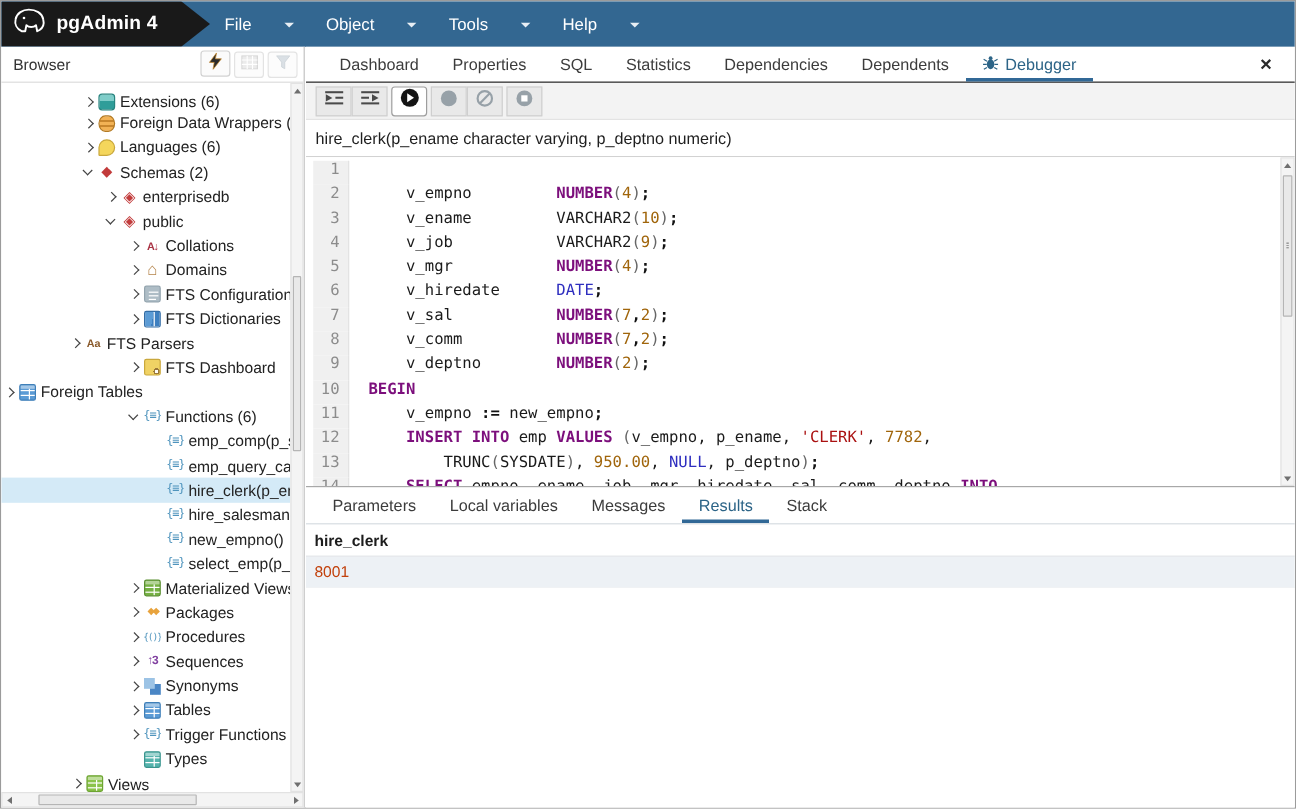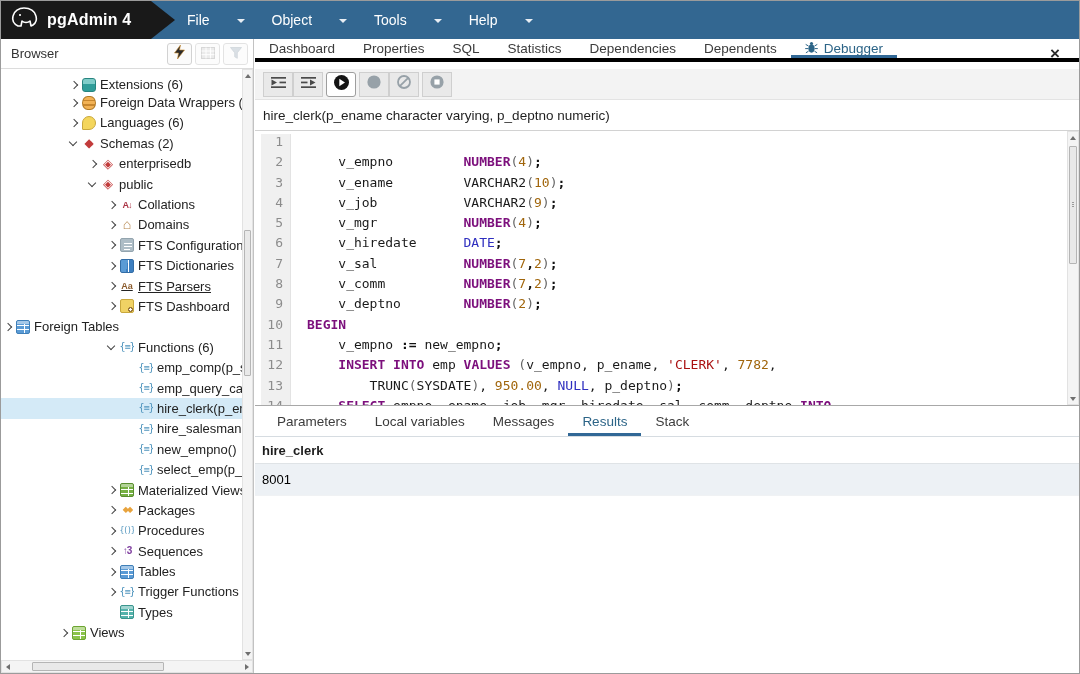--- a/index.html
+++ b/index.html
@@ -45,22 +45,22 @@
   .sb-thumb { position:absolute; background:#e9e9e9; border:1px solid #b5b5b5; border-radius:1px; }
   .arr { position:absolute; width:100%; height:11px; display:flex; align-items:center; justify-content:center; }
   .arr-h { position:absolute; height:100%; width:11px; display:flex; align-items:center; justify-content:center; }
   .tri-up { border-left:3px solid transparent; border-right:3px solid transparent; border-bottom:4px solid #6f6f6f; }
   .tri-dn { border-left:3px solid transparent; border-right:3px solid transparent; border-top:4px solid #6f6f6f; }
   .tri-lf { border-top:3px solid transparent; border-bottom:3px solid transparent; border-right:4px solid #6f6f6f; }
   .tri-rt { border-top:3px solid transparent; border-bottom:3px solid transparent; border-left:4px solid #6f6f6f; }
 
   
   #main { position:absolute; left:254px; top:38px; right:0; bottom:0; background:#fff; }
-  #main-tabbar { position:absolute; left:0; right:0; top:0; height:23px; border-bottom:4px solid #000000;
-                 display:flex; }
+  #main-tabbar { position:absolute; left:0; right:0; top:0; height:30px; border-bottom:1px solid #000000;
+                 display:flex; padding-left:14px; }
   .tab { display:flex; align-items:center; gap:6px; padding:0 14px; font-size:13.5px; color:#3c3c3c; cursor:default; }
   .tab.active { color:#2c6487; box-shadow:inset 0 -3px 0 #316896; }
   #close-btn { position:absolute; right:13px; top:3px; width:22px; height:24px; display:flex; align-items:center;
                justify-content:center; font-size:17px; font-weight:bold; color:#2b2b2b; }
 
   #debug-toolbar { position:absolute; left:0; right:0; top:30px; height:31px; background:#f3f3f3;
                    border-bottom:1px solid #e3e3e3; display:flex; align-items:center; padding-left:8px; }
   .dbg-btn { width:30px; height:25px; background:#e9e9e9; border:1px solid #cfcfcf; display:inline-flex;
              align-items:center; justify-content:center; margin-right:0; }
   .dbg-btn.grp { margin-right:3px; }
@@ -85,22 +85,22 @@
   .tk-at { color:#2e2ebf; }
   .tk-pa { color:#666; }
   .tk-se { color:#111; font-weight:bold; }
   .sb-grip { position:absolute; left:2px; right:2px; top:50%; height:5px; margin-top:-3px;
              background:linear-gradient(#9a9a9a 0 1px,transparent 1px 2px,#9a9a9a 2px 3px,transparent 3px 4px,#9a9a9a 4px 5px); }
 
   #bottom-panel { position:absolute; left:0; right:0; top:368px; bottom:0; background:#fff; }
   #bottom-tabbar { height:30px; border-bottom:1px solid #d6dce1; display:flex; padding-left:8px; }
   #results-header { height:27px; display:flex; align-items:center; padding-left:7px; font-size:13px;
                     font-weight:bold; color:#1d1d1d; border-bottom:1px solid #dfe3e6; }
-  .result-row { height:32px; display:flex; align-items:center; padding-left:7px; font-size:13px;
-                color:#000000; background:#edf1f5; border-bottom:1px solid #f0f2f4; }
+  .result-row { height:26px; display:flex; align-items:center; padding-left:7px; font-size:13px;
+                color:#c2410c; background:#edf1f5; border-bottom:1px solid #f0f2f4; }
 </style>
 </head>
 <body>
 
 <div id="app">
 
   <div id="header">
     <div id="logo">
       <span>
         <svg width="30" height="24" viewBox="0 0 30 24">
@@ -192,21 +192,21 @@
         <div class="tree-row" style="padding-left: 104px;">
           <span class="chev c"></span>
           <span class="ticon" style="background: linear-gradient(rgb(255, 255, 255) 0px, rgb(255, 255, 255) 0px) 3px 4px / 8px 1px no-repeat, linear-gradient(rgb(255, 255, 255) 0px, rgb(255, 255, 255) 0px) 3px 7px / 8px 1px no-repeat, linear-gradient(rgb(255, 255, 255) 0px, rgb(255, 255, 255) 0px) 3px 10px / 6px 1px no-repeat, rgb(174, 189, 198); border-radius: 2px; border: 1px solid rgb(147, 164, 174);"></span>
           <span class="tlabel">FTS Configurations</span>
         </div>
         <div class="tree-row" style="padding-left: 104px;">
           <span class="chev c"></span>
           <span class="ticon" style="background: linear-gradient(rgb(255, 255, 255) 0px, rgb(255, 255, 255) 0px) 7px 0px / 1px 14px no-repeat, linear-gradient(100deg, rgb(91, 155, 213) 0px, rgb(91, 155, 213) 50%, rgb(61, 127, 192) 50%); border-radius: 2px; border: 1px solid rgb(51, 109, 166);"></span>
           <span class="tlabel">FTS Dictionaries</span>
         </div>
-        <div class="tree-row" style="padding-left: 104px; text-decoration: underline;">
+        <div class="tree-row" style="padding-left: 55px;">
           <span class="chev c"></span>
           <span class="ticon" style="color: rgb(138, 90, 43); font-size: 9px; font-weight: bold; line-height: 14px;">Aa</span>
           <span class="tlabel">FTS Parsers</span>
         </div>
         <div class="tree-row" style="padding-left: 104px;">
           <span class="chev c"></span>
           <span class="ticon" style="background: radial-gradient(circle at 9.5px 9.5px, rgba(255, 255, 255, 0.95) 1.4px, rgba(150, 115, 55, 0.95) 1.4px, rgba(150, 115, 55, 0.95) 2.6px, transparent 2.6px), rgb(240, 210, 100); border: 1px solid rgb(201, 168, 61); border-radius: 2px;"></span>
           <span class="tlabel">FTS Dashboard</span>
         </div>
         <div class="tree-row" style="">
@@ -261,20 +261,25 @@
         </div>
         <div class="tree-row" style="padding-left: 104px;">
           <span class="chev c"></span>
           <span class="ticon" style="color: rgb(79, 148, 189); font-size: 8px; line-height: 14px; font-family: &quot;DejaVu Sans Mono&quot;, monospace; letter-spacing: -1px;">{()}</span>
           <span class="tlabel">Procedures</span>
         </div>
         <div class="tree-row" style="padding-left: 104px;">
           <span class="chev c"></span>
           <span class="ticon" style="color: rgb(128, 64, 160); font-size: 10px; font-weight: bold; line-height: 14px; letter-spacing: -1px;">↑3</span>
           <span class="tlabel">Sequences</span>
+        </div>
+        <div class="tree-row" style="padding-left: 104px;">
+          <span class="chev c"></span>
+          <span class="ticon" style="background: linear-gradient(rgb(156, 195, 229) 0px, rgb(156, 195, 229) 0px) 0px 0px / 9px 9px no-repeat, linear-gradient(rgb(74, 134, 197) 0px, rgb(74, 134, 197) 0px) 5px 5px / 9px 9px no-repeat;"></span>
+          <span class="tlabel">Synonyms</span>
         </div>
         <div class="tree-row" style="padding-left: 104px;">
           <span class="chev c"></span>
           <span class="ticon" style="background: linear-gradient(rgb(255, 255, 255) 0px, rgb(255, 255, 255) 0px) 0px 4.5px / 14px 1px no-repeat, linear-gradient(rgb(255, 255, 255) 0px, rgb(255, 255, 255) 0px) 0px 8.5px / 14px 1px no-repeat, linear-gradient(rgb(255, 255, 255) 0px, rgb(255, 255, 255) 0px) 6.5px 3px / 1px 11px no-repeat, linear-gradient(rgba(255, 255, 255, 0.45) 0px, rgba(255, 255, 255, 0.45) 0px) 0px 0px / 14px 3px no-repeat, rgb(91, 155, 213); border: 1px solid rgb(63, 127, 184); border-radius: 2px;"></span>
           <span class="tlabel">Tables</span>
         </div>
         <div class="tree-row" style="padding-left: 104px;">
           <span class="chev c"></span>
           <span class="ticon" style="color: rgb(79, 148, 189); font-size: 10px; line-height: 14px; font-family: &quot;DejaVu Sans Mono&quot;, monospace; letter-spacing: -1px;">{≡}</span>
           <span class="tlabel">Trigger Functions</span>

